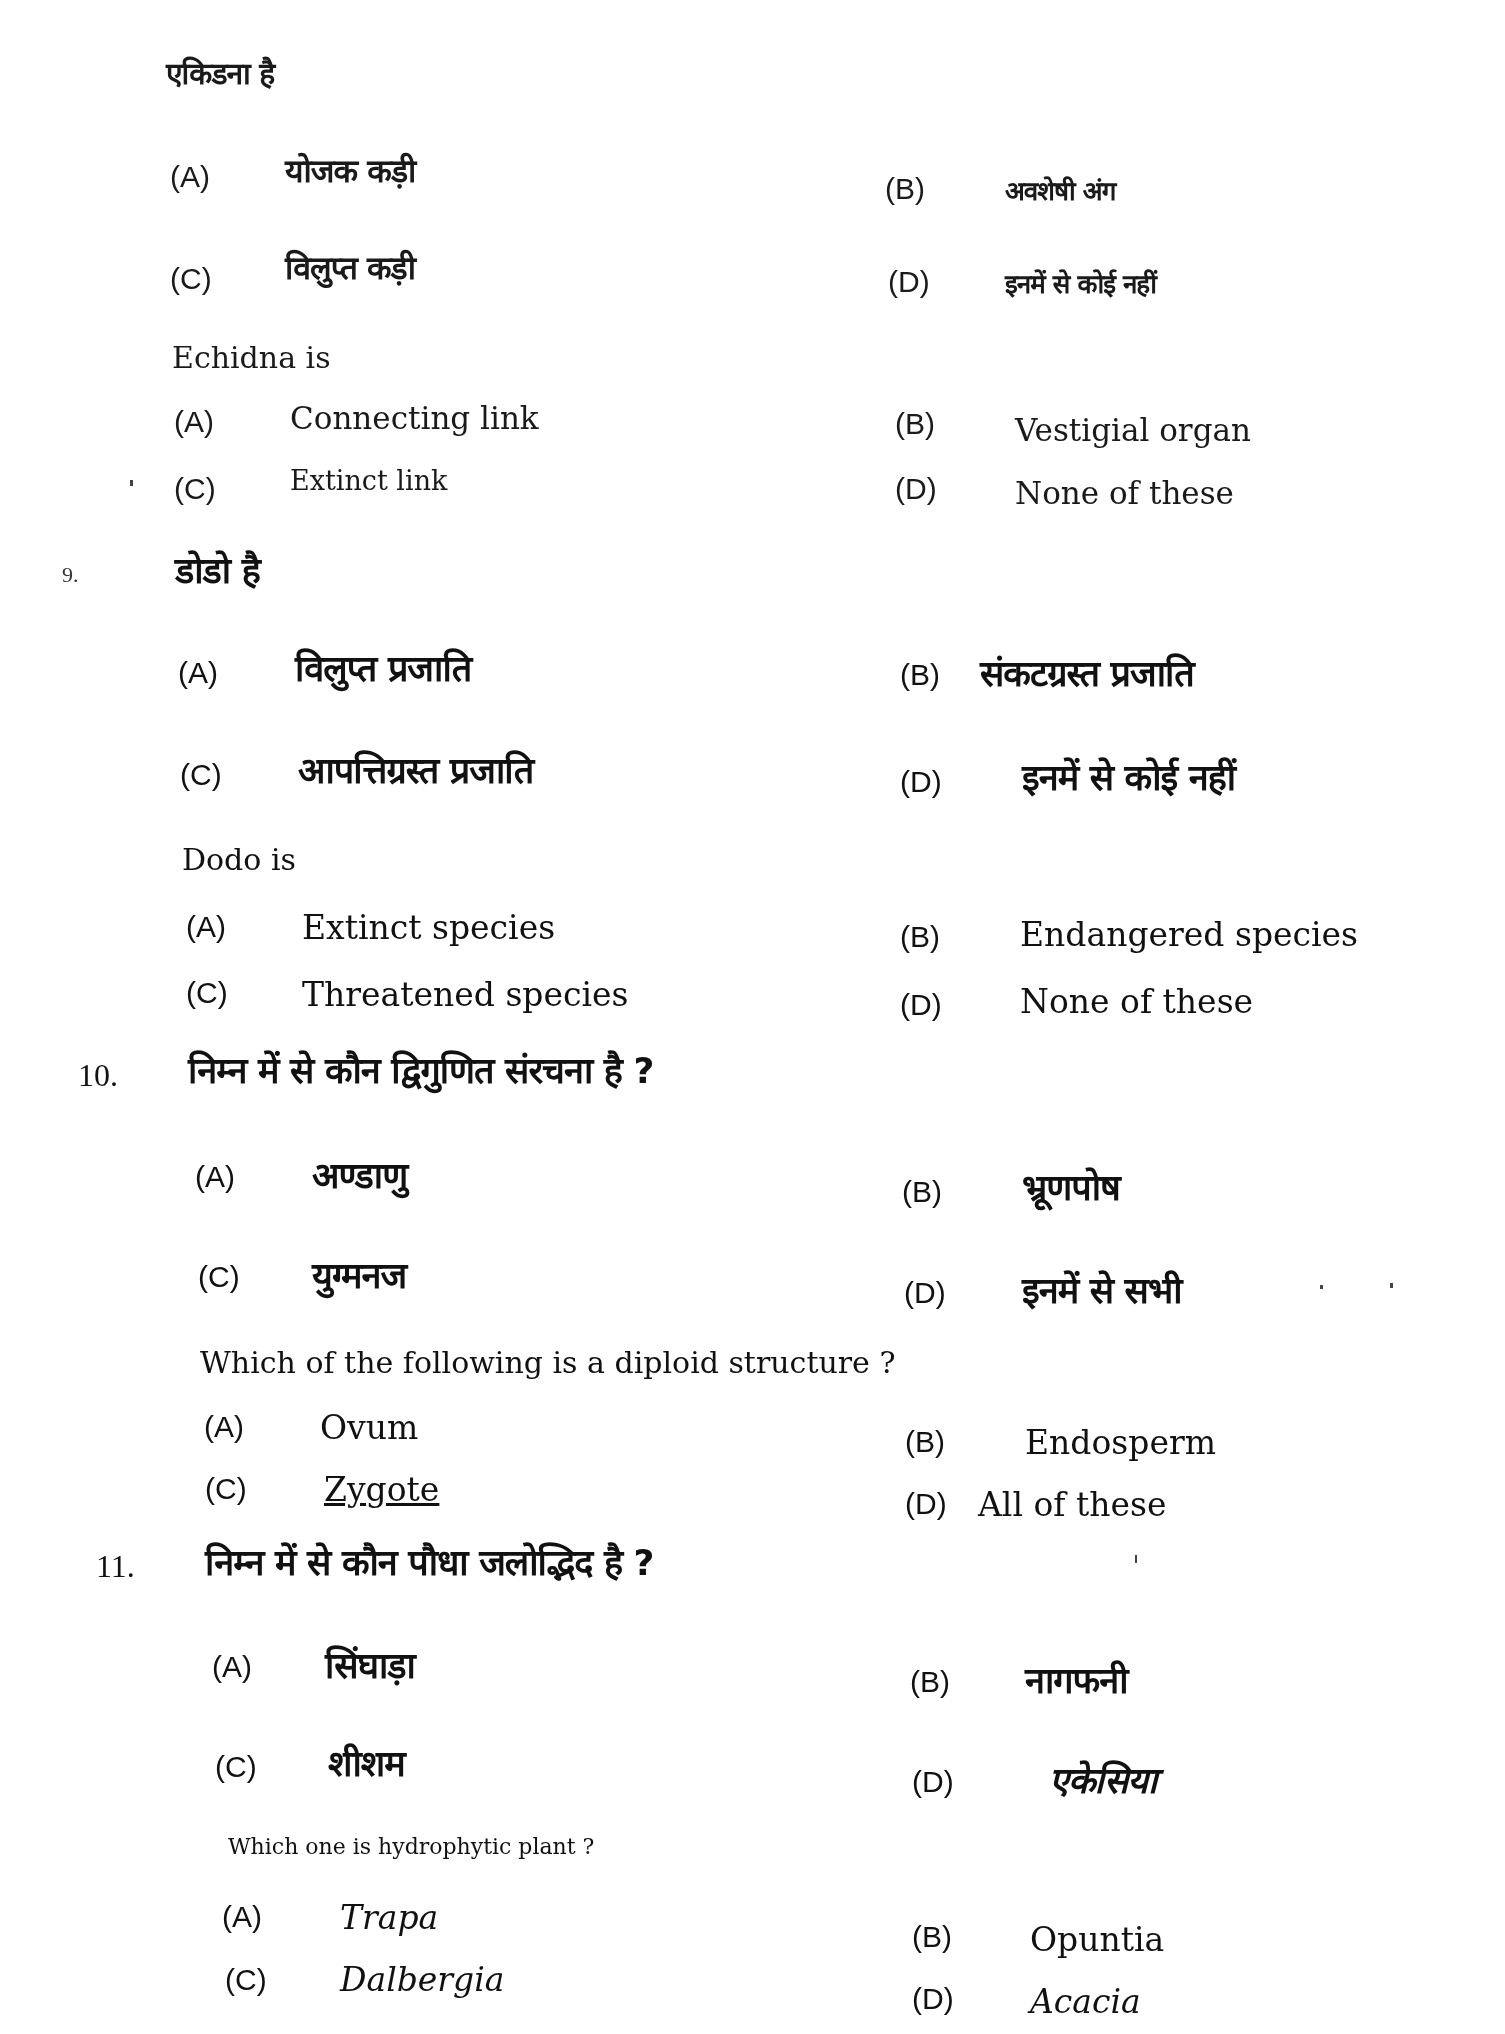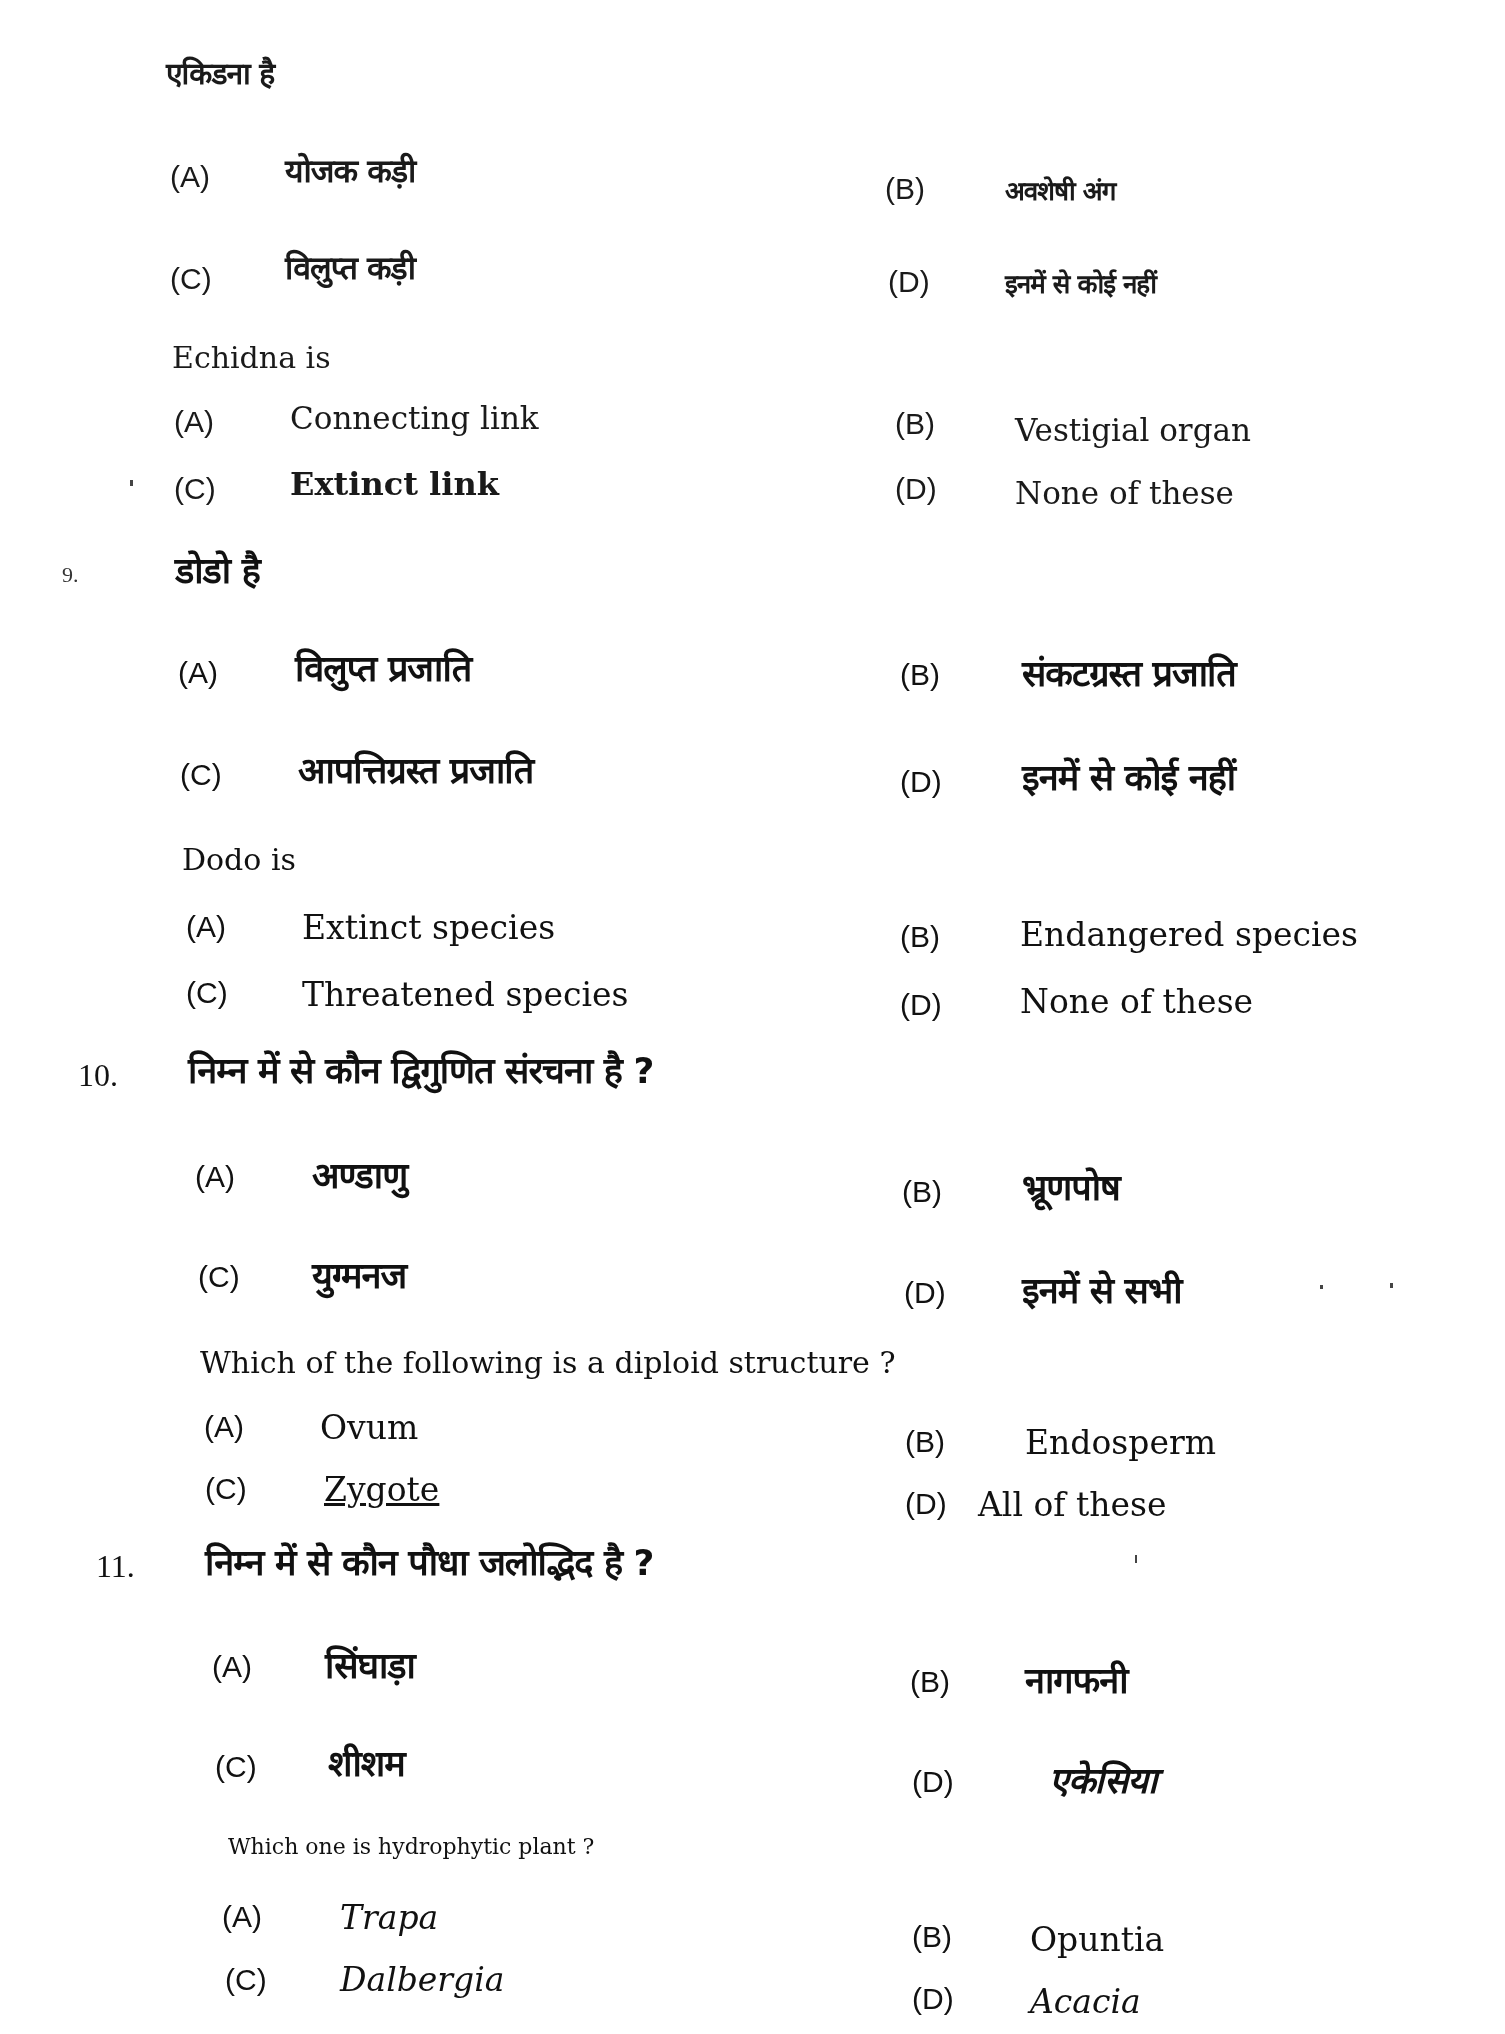--- a/index.html
+++ b/index.html
@@ -33,31 +33,31 @@
 <div class="abs lbl blurred" style="left:888px; top:265px;">(D)</div>
 <div class="abs hi blurred" style="left:1005px; top:265px; font-size:26px;">इनमें से कोई नहीं</div>
 
 <div class="abs en blurred" style="left:172px; top:340px; font-size:30px;">Echidna is</div>
 <div class="abs lbl blurred" style="left:174px; top:405px;">(A)</div>
 <div class="abs en blurred" style="left:290px; top:400px; font-size:31px;">Connecting link</div>
 <div class="abs lbl blurred" style="left:895px; top:407px;">(B)</div>
 <div class="abs en blurred" style="left:1015px; top:412px; font-size:31px;">Vestigial organ</div>
 <div class="abs mark" style="left:130px; top:480px;"></div>
 <div class="abs lbl blurred" style="left:174px; top:472px;">(C)</div>
-<div class="abs en blurred" style="left:290px; top:465px; font-size:32px;font-weight:bold;">Extinct link</div>
+<div class="abs en blurred" style="left:290px; top:465px; font-size:27px;">Extinct link</div>
 <div class="abs lbl blurred" style="left:895px; top:472px;">(D)</div>
 <div class="abs en blurred" style="left:1015px; top:475px; font-size:31px;">None of these</div>
 
 <div class="abs qnum faint" style="left:62px; top:562px; font-size:22px;">9.</div>
 <div class="abs hi" style="left:175px; top:545px;">डोडो है</div>
 
 <div class="abs lbl" style="left:178px; top:656px;">(A)</div>
 <div class="abs hi" style="left:295px; top:643px;">विलुप्त प्रजाति</div>
 <div class="abs lbl" style="left:900px; top:658px;">(B)</div>
-<div class="abs hi" style="left:1022px; top:648px;">संकटग्रस्त प्रजाति</div>
+<div class="abs hi" style="left:980px; top:648px;">संकटग्रस्त प्रजाति</div>
 
 <div class="abs lbl" style="left:180px; top:758px;">(C)</div>
 <div class="abs hi" style="left:298px; top:745px;">आपत्तिग्रस्त प्रजाति</div>
 <div class="abs lbl" style="left:900px; top:765px;">(D)</div>
 <div class="abs hi" style="left:1022px; top:752px;">इनमें से कोई नहीं</div>
 
 <div class="abs en" style="left:182px; top:842px; font-size:30px;">Dodo is</div>
 <div class="abs lbl" style="left:186px; top:910px;">(A)</div>
 <div class="abs en" style="left:302px; top:908px;">Extinct species</div>
 <div class="abs lbl" style="left:900px; top:920px;">(B)</div>

